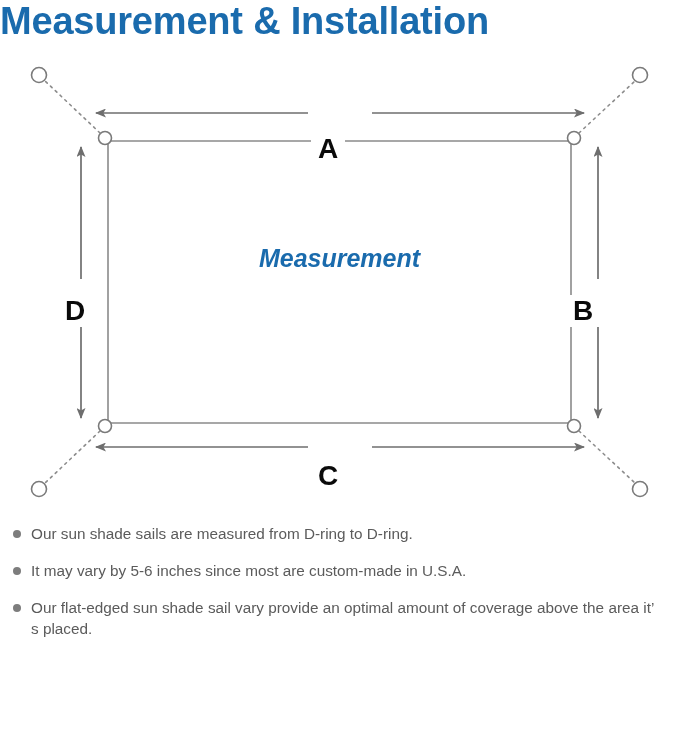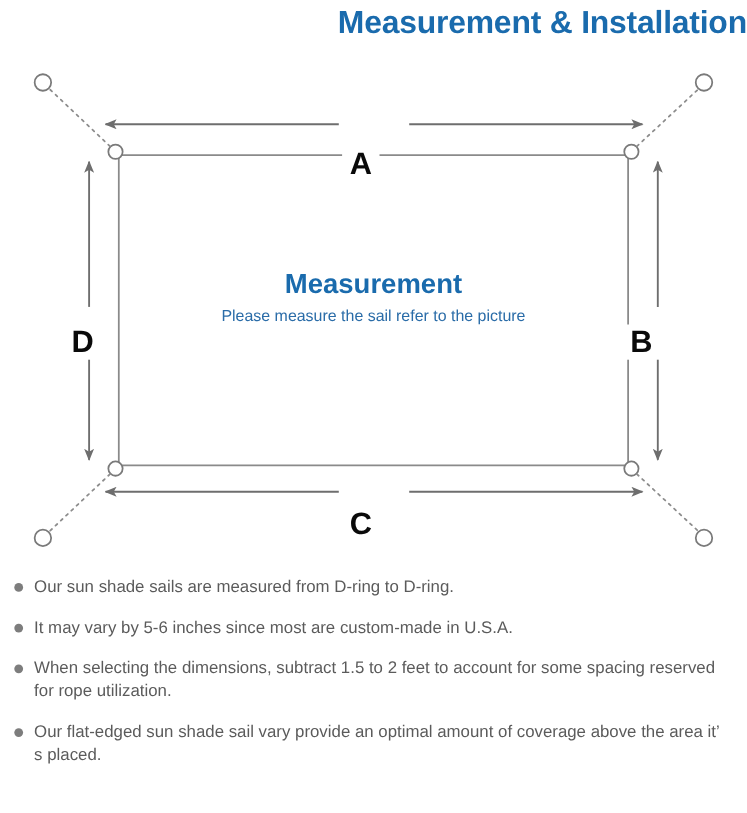--- a/index.html
+++ b/index.html
@@ -15,22 +15,22 @@
     position: relative;
     overflow: hidden;
   }
 
   
   .title {
     position: absolute;
     left: 0;
     top: 0;
     width: 679px;
-    text-align: right;
-    font-size: 29px;
+    text-align: left;
+    font-size: 38px;
     font-weight: bold;
     color: #1a6bad;
     letter-spacing: -0.2px;
     line-height: 38px;
     padding-top: 2px;
     white-space: nowrap;
   }
 
   
   .diagram-wrap {
@@ -47,20 +47,21 @@
   }
 
   
   .center-block {
     position: absolute;
     left: 0;
     top: 200px;
     width: 679px;
     text-align: center;
     pointer-events: none;
+    font-style: italic;
   }
   .center-title {
     font-size: 25px;
     font-weight: bold;
     color: #1a6bad;
     line-height: 32px;
     white-space: nowrap;
   }
   .center-sub {
     font-size: 14.5px;
@@ -188,39 +189,34 @@
     </g>
 
     <g stroke="#6e6e6e" stroke-width="1.7">
       <line x1="598" y1="237" x2="598" y2="105" marker-end="url(#arrowEnd)"></line>
       <line x1="598" y1="281" x2="598" y2="376" marker-end="url(#arrowEnd)"></line>
     </g>
   </svg>
 
   <div class="center-block">
     <div class="center-title">Measurement</div>
-    <div class="center-sub">Please measure the sail refer to the picture</div>
   </div>
 
   <div class="dim-label dim-a">A</div>
   <div class="dim-label dim-b">B</div>
   <div class="dim-label dim-c">C</div>
   <div class="dim-label dim-d">D</div>
 </div>
 
 <ul class="notes">
   <li class="note-item">
     <span class="note-bullet"></span>
     <span class="note-text">Our sun shade sails are measured from D-ring to D-ring.</span>
   </li>
   <li class="note-item">
     <span class="note-bullet"></span>
     <span class="note-text">It may vary by 5-6 inches since most are custom-made in U.S.A.</span>
   </li>
   <li class="note-item">
     <span class="note-bullet"></span>
-    <span class="note-text">When selecting the dimensions, subtract 1.5 to 2 feet to account for some spacing reserved for rope utilization.</span>
-  </li>
-  <li class="note-item">
-    <span class="note-bullet"></span>
     <span class="note-text">Our flat-edged sun shade sail vary provide an optimal amount of coverage above the area it’ s placed.</span>
   </li>
 </ul>
 
 </body></html>

